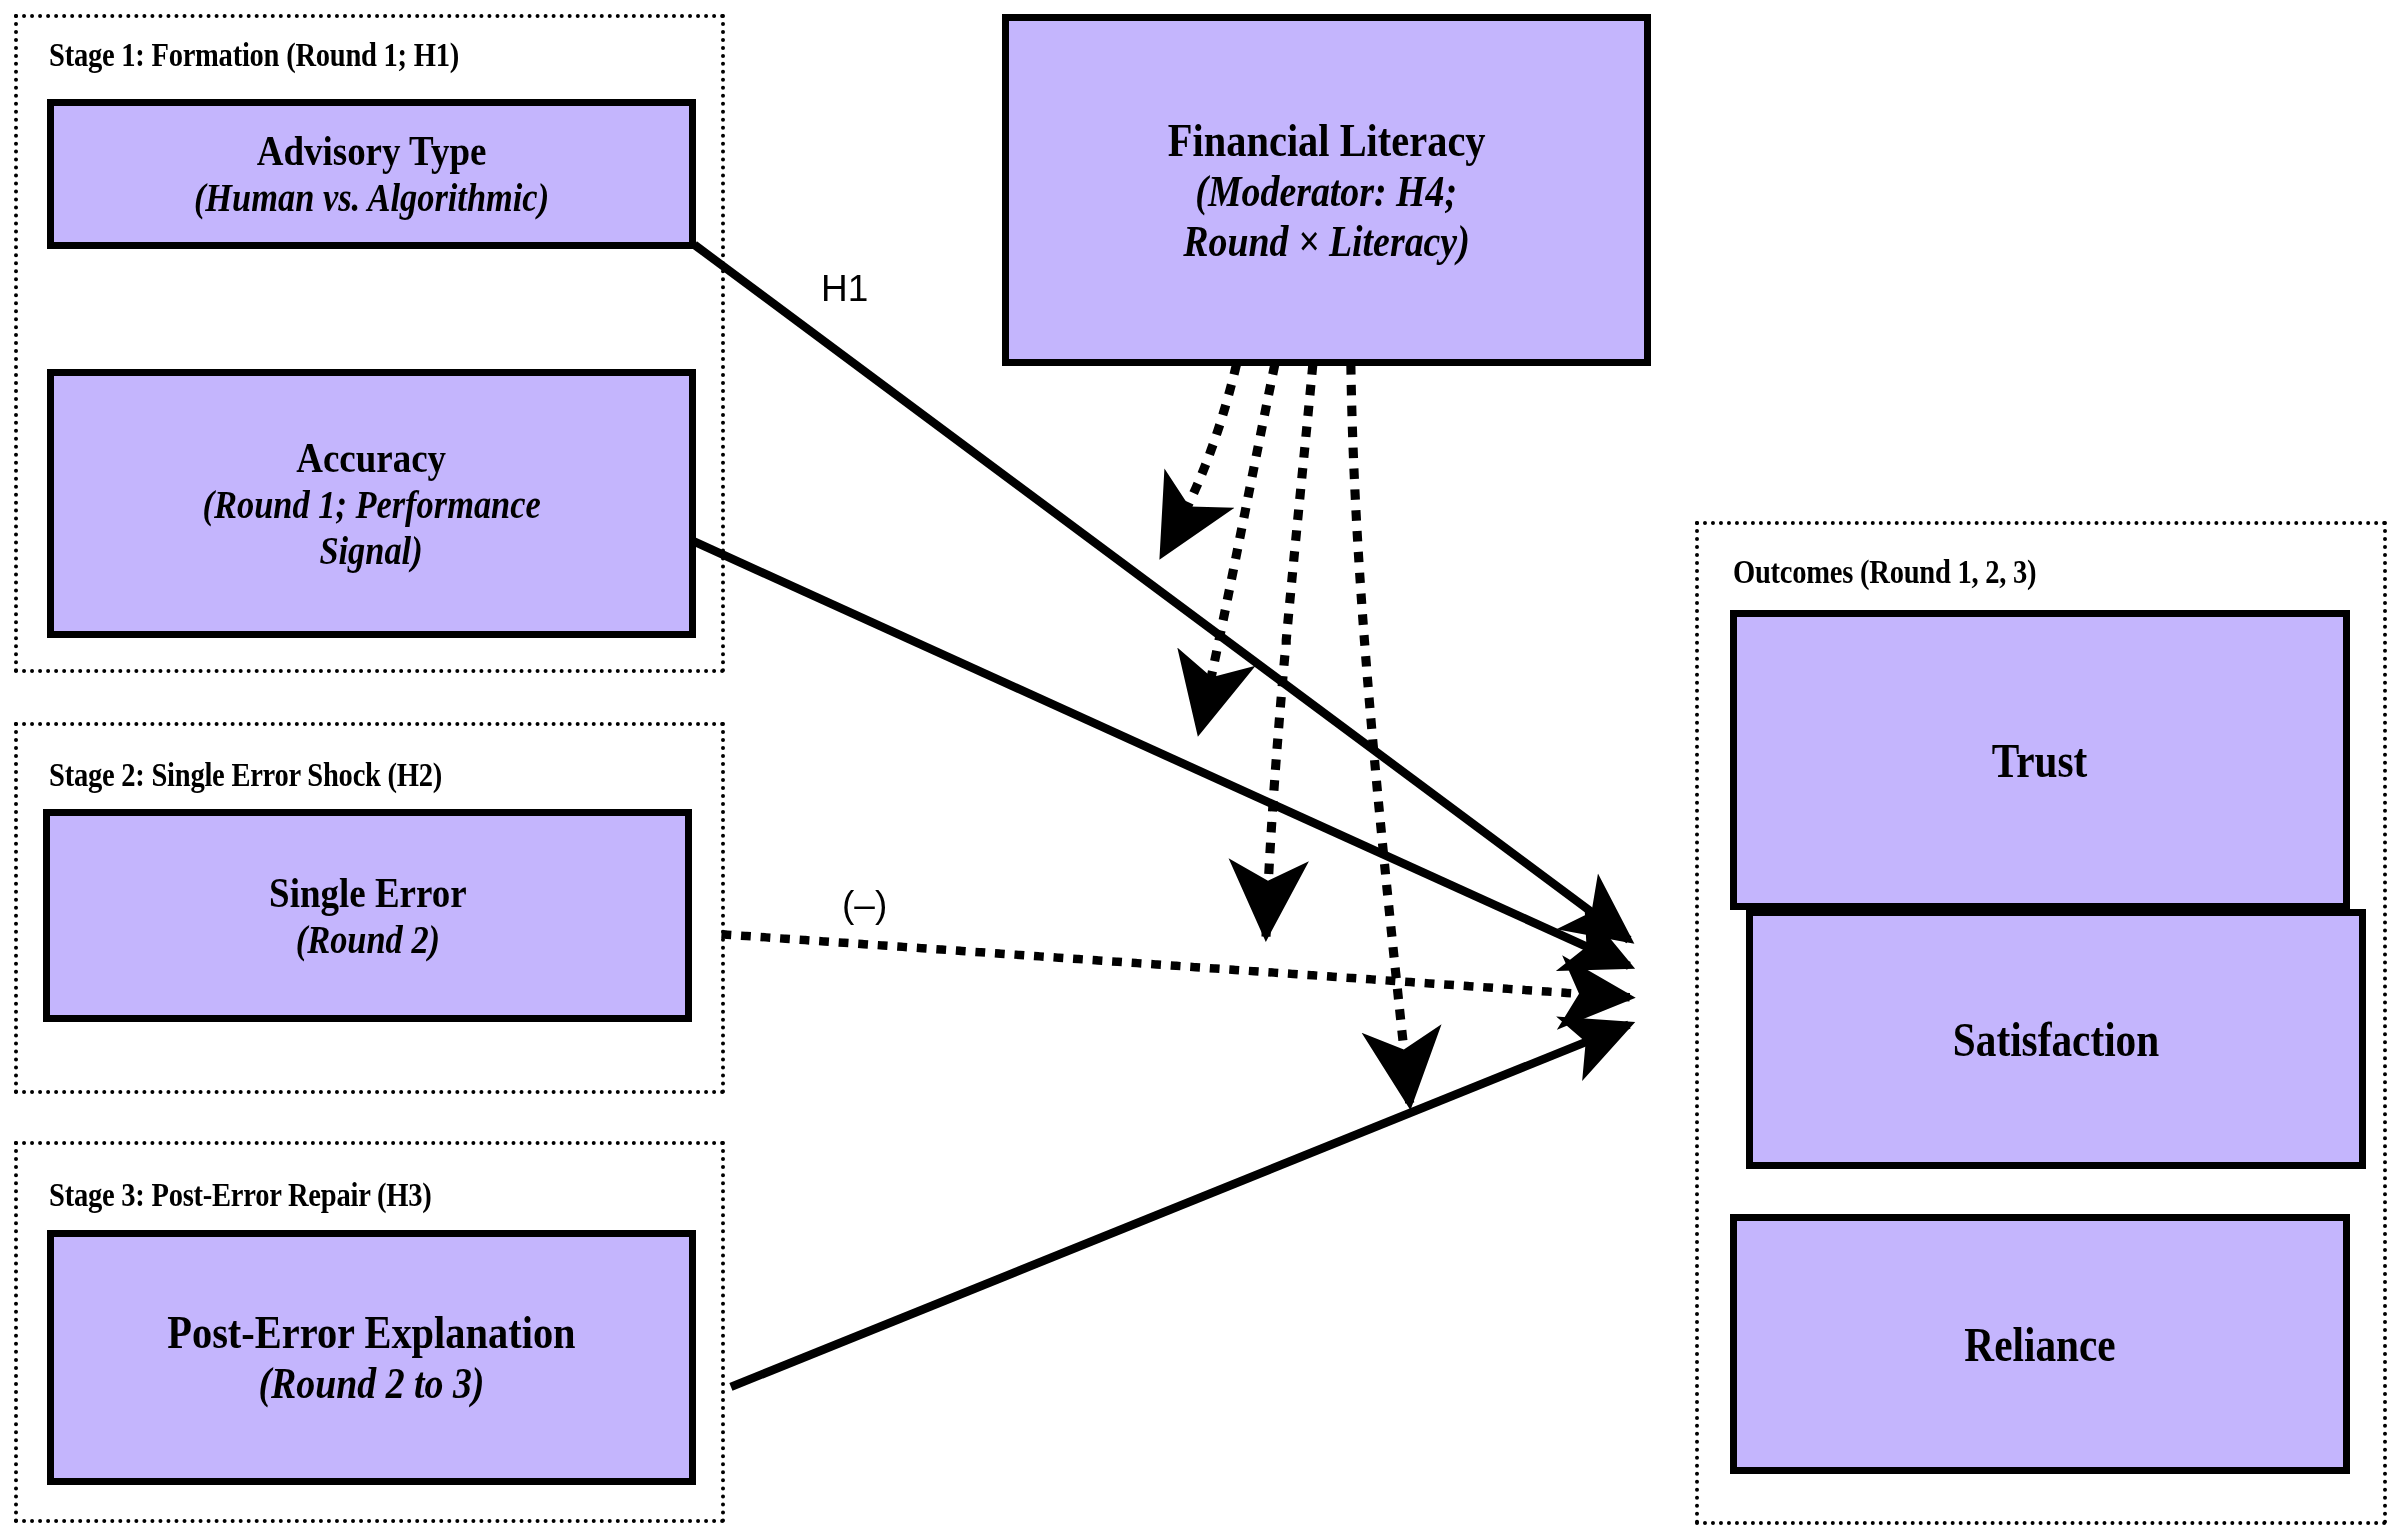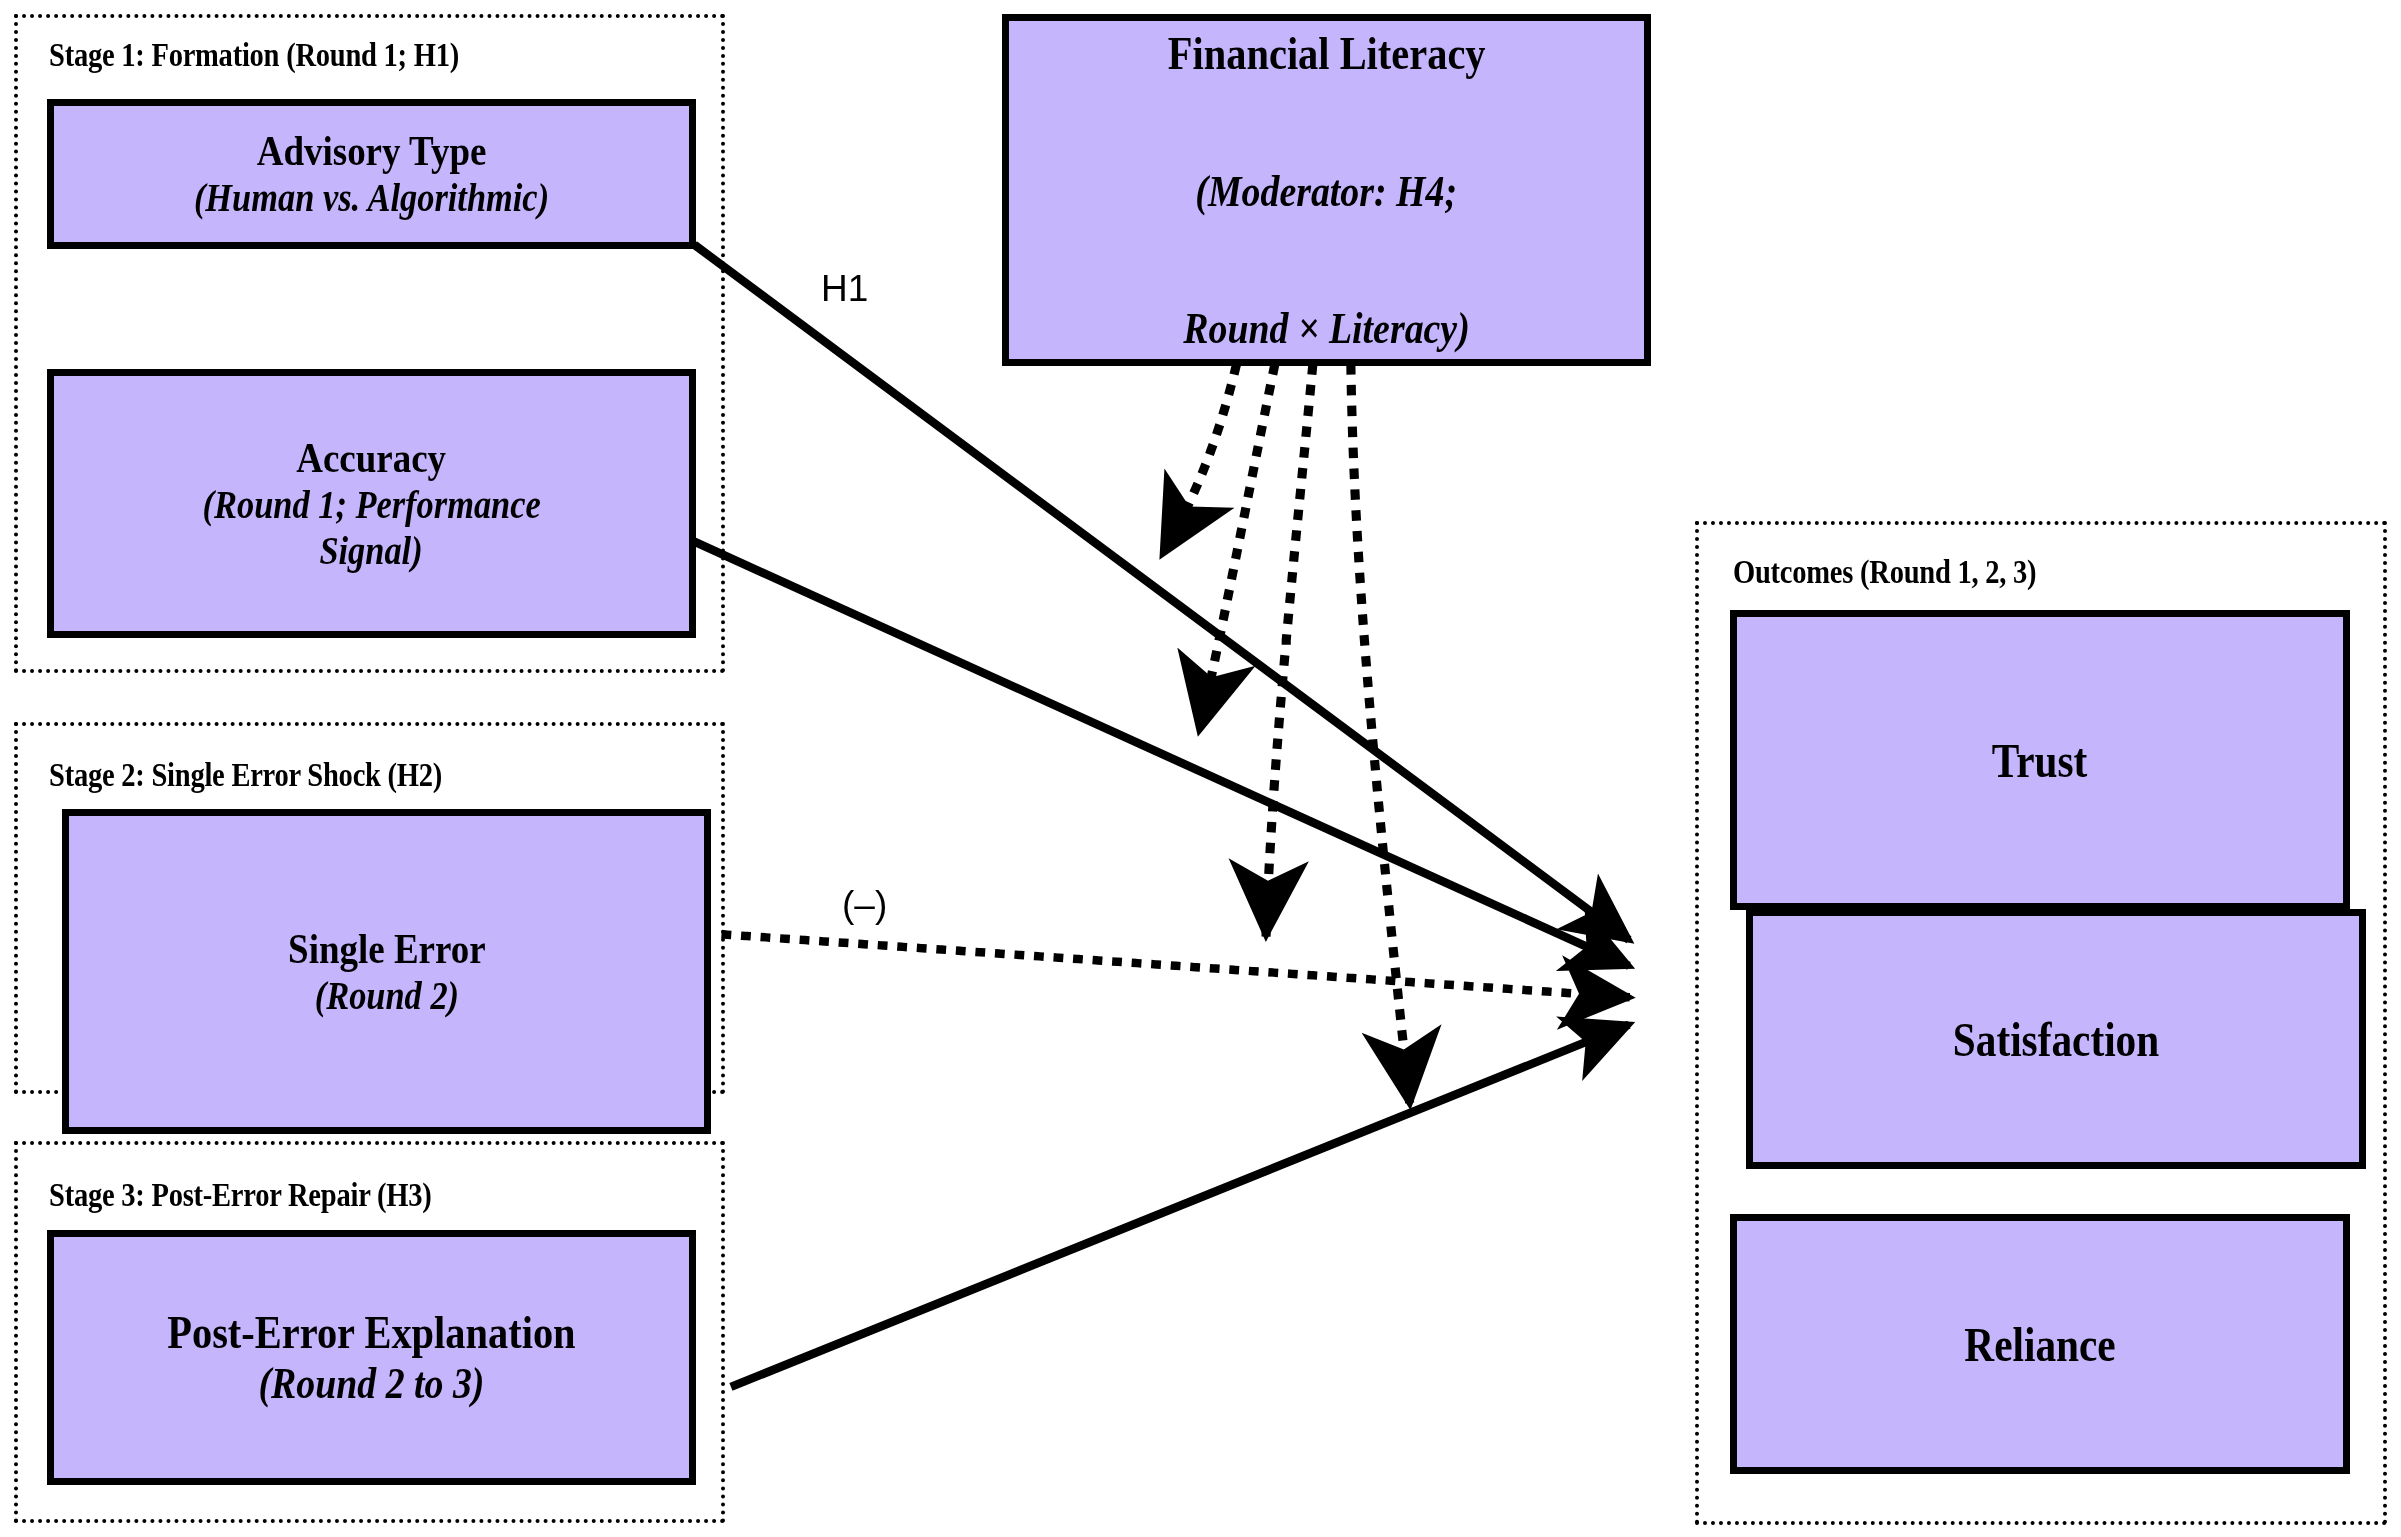--- a/index.html
+++ b/index.html
@@ -151,35 +151,35 @@
   <div class="node-box" style="left:47px; top:369px; width:649px; height:269px;text-align:right;">
     <div class="node-title">Accuracy</div>
     <div class="node-sub">(Round 1; Performance</div>
     <div class="node-sub">Signal)</div>
   </div>
 
   <div class="group-box" style="left:14.4px; top:722px; width:711px; height:372px;">
   </div>
   <div class="group-label" style="left:49px; top:758px;">Stage 2: Single Error Shock (H2)</div>
 
-  <div class="node-box" style="left:62px; top:809px; width:649px; height:325px;">
+  <div class="node-box" style="left:43px; top:809px; width:649px; height:213px;">
     <div class="node-title">Single Error</div>
     <div class="node-sub">(Round 2)</div>
   </div>
 
   <div class="group-box" style="left:14.4px; top:1141px; width:711px; height:382px;">
   </div>
   <div class="group-label" style="left:49px; top:1178px;">Stage 3: Post-Error Repair (H3)</div>
 
   <div class="node-box" style="left:47px; top:1230px; width:649px; height:255px;">
     <div class="node-title big">Post-Error Explanation</div>
     <div class="node-sub big">(Round 2 to 3)</div>
   </div>
 
-  <div class="node-box" style="left:1002px; top:14.4px; width:649px; height:352px;justify-content:space-between;">
+  <div class="node-box" style="left:1002px; top:14.4px; width:649px; height:352px;">
     <div class="node-title big">Financial Literacy</div>
     <div class="node-sub big">(Moderator: H4;</div>
     <div class="node-sub big">Round × Literacy)</div>
   </div>
 
   <div class="group-box" style="left:1695px; top:521px; width:692px; height:1004px;">
   </div>
   <div class="group-label" style="left:1733px; top:555px;">Outcomes (Round 1, 2, 3)</div>
 
   <div class="node-box" style="left:1730px; top:610px; width:620px; height:300px;">

